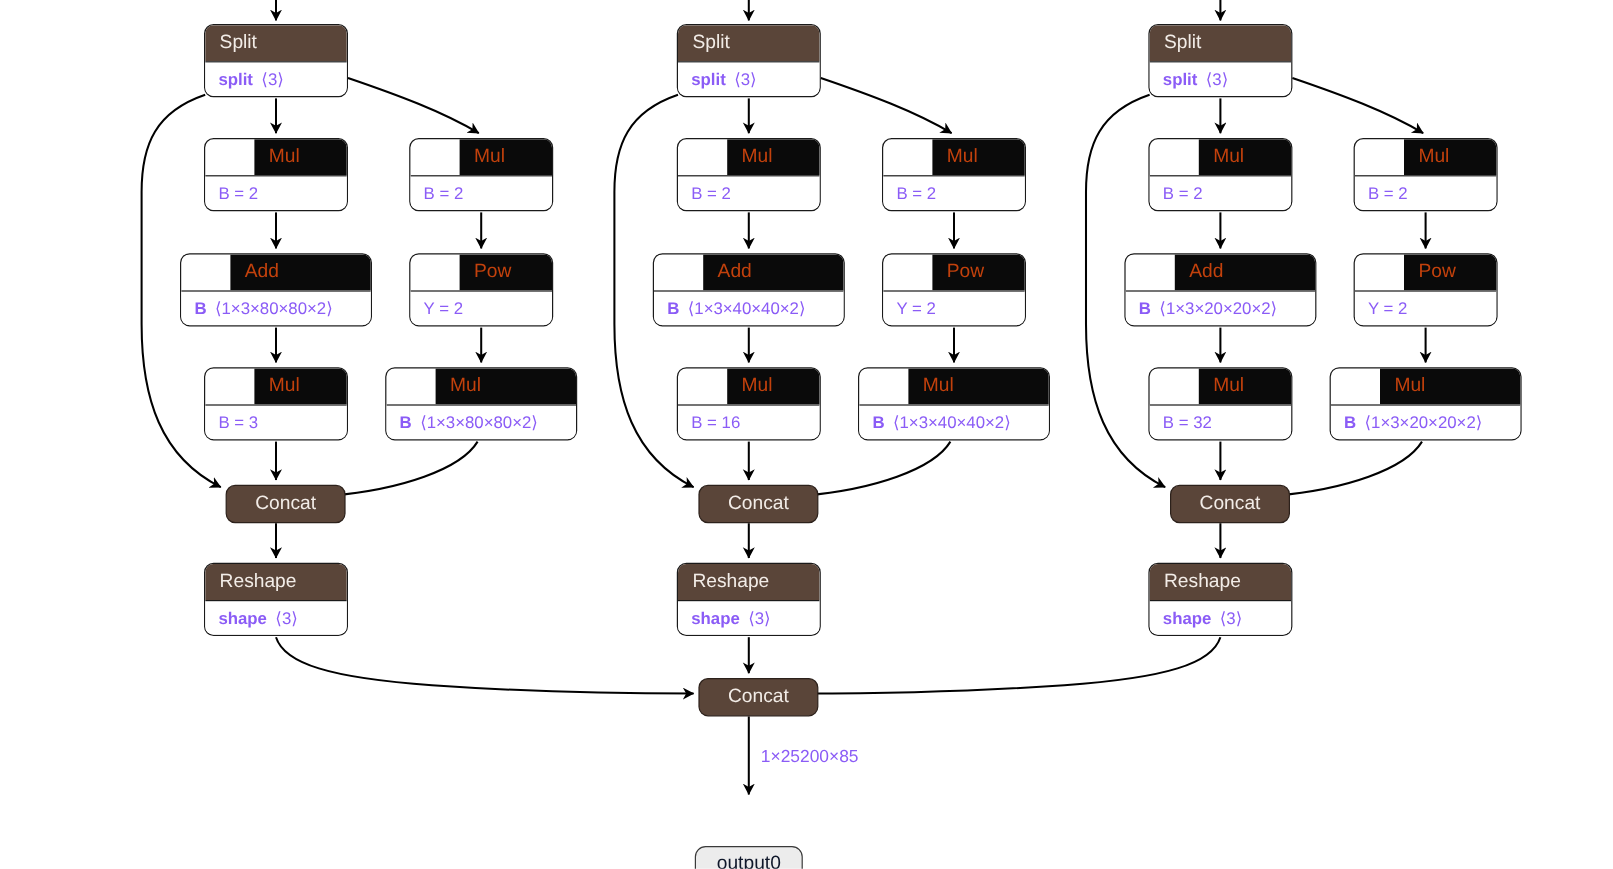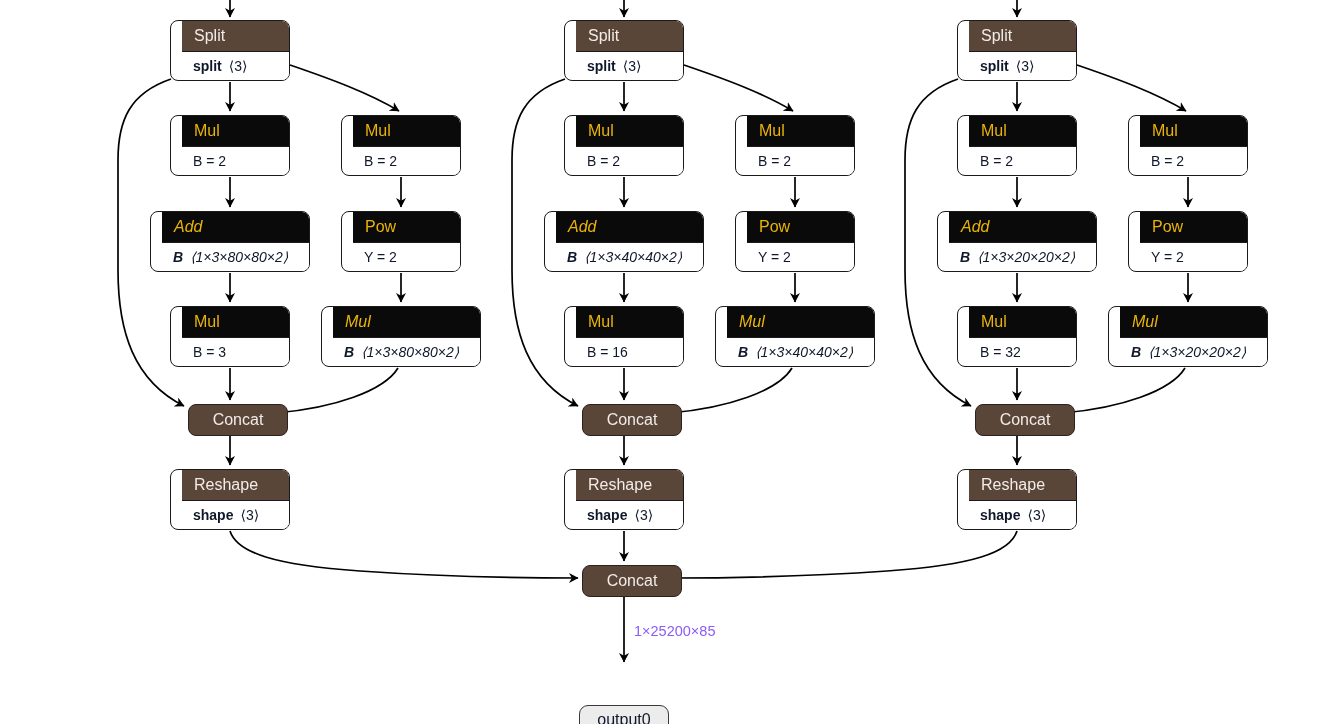--- a/index.html
+++ b/index.html
@@ -7,28 +7,28 @@
     --black:#0a0a0a;
     --edge:#000000;
     --output_bg:#ececec;
     --border:#1a1a1a;
   }
   html,body{margin:0;padding:0;background:#ffffff;}
   body{width:1344px;height:724px;position:relative;overflow:hidden;
        font-family:"Liberation Sans",sans-serif;}
   #edges{position:absolute;left:0;top:0;z-index:1;pointer-events:none;}
   .node{position:absolute;z-index:2;box-sizing:border-box;background:#fff;
-        border:1.5px solid var(--border);border-radius:8px;overflow:hidden;cursor:pointer;padding-left:11px;}
+        border:1.5px solid var(--border);border-radius:8px;overflow:hidden;cursor:pointer;}
   .w120{width:120px;}
-  .w160{width:160px;font-style:italic;}
+  .w160{width:160px;}
   .node .hdr{height:30px;line-height:30px;padding:0 12px;font-size:16px;color:#fff;
              white-space:nowrap;}
   .node.brown .hdr{background:var(--brown);color:#f2ece7;}
-  .node.black .hdr{background:var(--black);color:#eab308;}
-  .node .bd{height:28px;line-height:28px;padding:0 11px;font-size:14px;color:#0f172a;
+  .node.black .hdr{background:var(--black);color:#c2410c;margin-left:41px;}
+  .node .bd{height:28px;line-height:28px;padding:0 11px;font-size:14px;color:#8b5cf6;
             background:#fff;border-top:1.5px solid var(--border);white-space:nowrap;}
   .node .bd b{font-weight:bold;margin-right:7px;}
   .pill{position:absolute;z-index:2;box-sizing:border-box;width:100px;height:32px;
         background:var(--brown);border:1.5px solid #2c211b;border-radius:8px;
         color:#f2ece7;font-size:16px;line-height:29px;text-align:center;cursor:pointer;}
   .output{position:absolute;z-index:2;box-sizing:border-box;width:90px;height:32px;
           background:var(--output_bg);border:1.8px solid #3a3a3a;border-radius:9px;
           color:#0f172a;font-size:16px;line-height:28px;text-align:center;cursor:pointer;margin-top:39px;}
   .edge-label{position:absolute;z-index:2;font-size:14.5px;color:#8b5cf6;white-space:nowrap;}
 </style>

